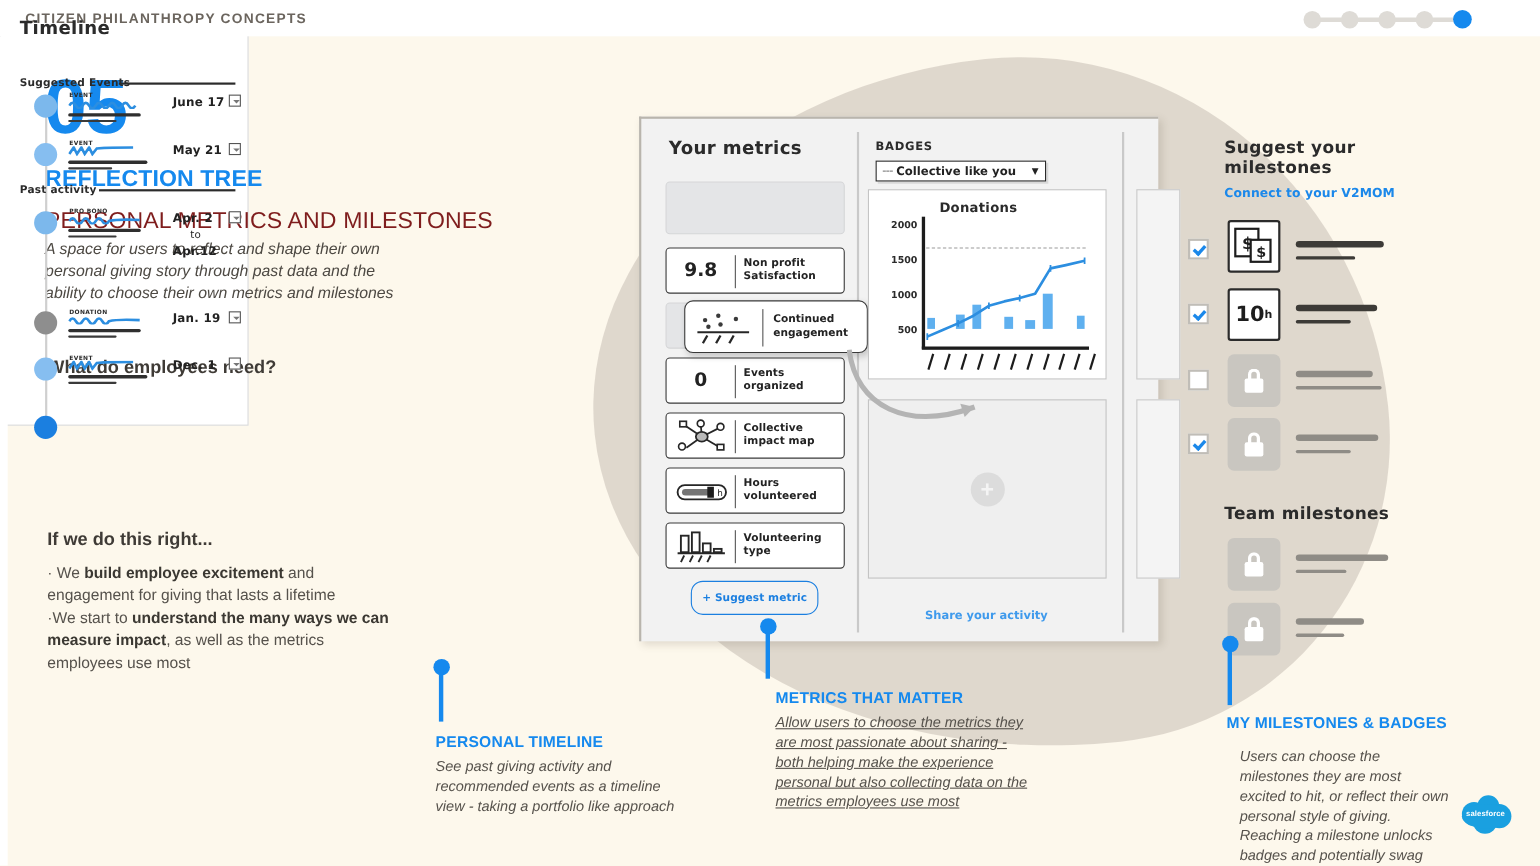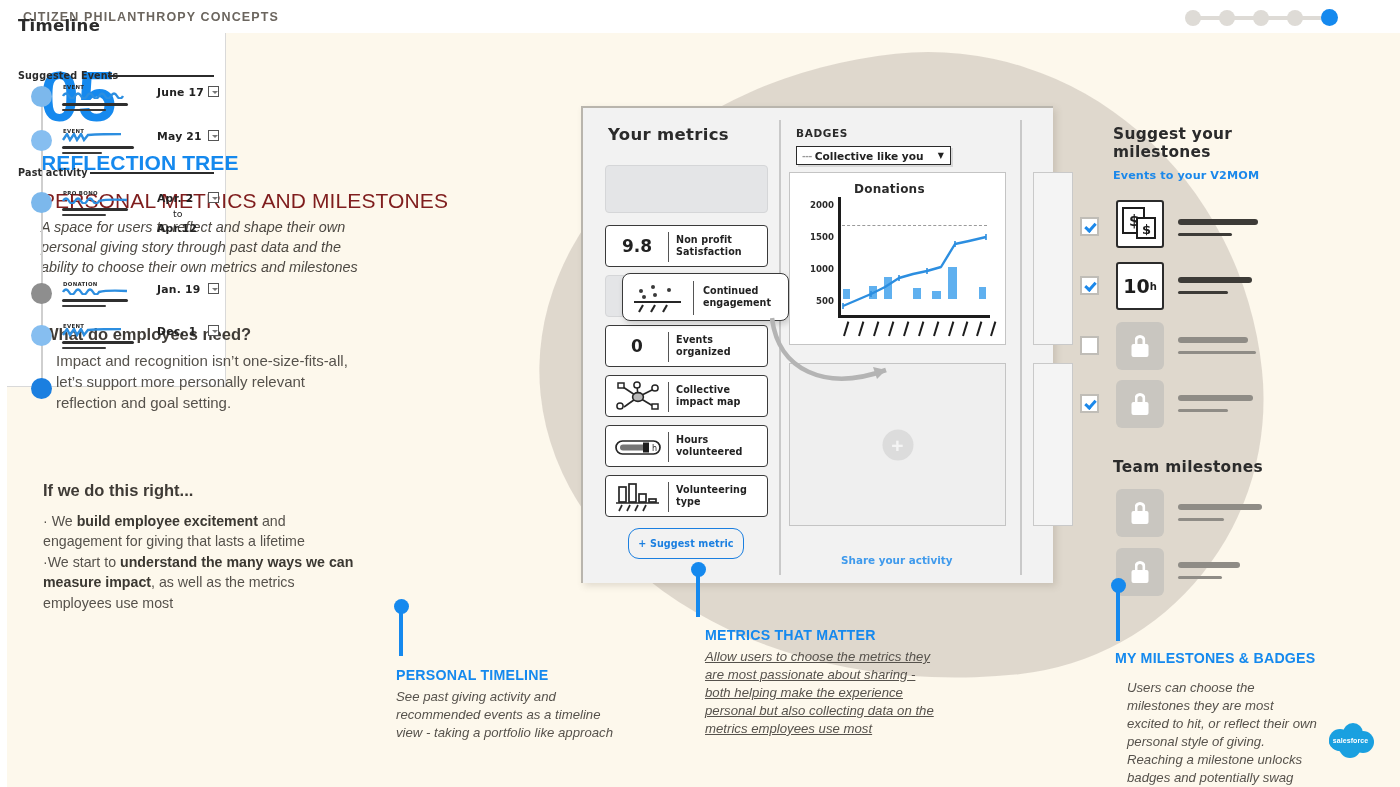--- a/index.html
+++ b/index.html
@@ -333,21 +333,20 @@
     </div>
   </div>
   <div class="leftstripe"></div>
 
   <div class="num">05</div>
   <div class="h-main">REFLECTION TREE</div>
   <div class="h-sub">PERSONAL METRICS AND MILESTONES</div>
   <div class="lede">A space for users to reflect and shape their own personal giving story through past data and the ability to choose their own metrics and milestones</div>
 
   <div class="q-head">What do employees need?</div>
-  <div class="q-body">Impact and recognition isn’t one-size-fits-all, let’s support more personally relevant reflection and goal setting.</div>
 
   <div class="r-head">If we do this right...</div>
   <div class="r-body">
     <span>· We </span><b>build employee excitement</b><span> and engagement for giving  that lasts a lifetime</span><br>
     <span>·We start to </span><b>understand the many ways we can measure impact</b><span>, as well as the metrics employees use most</span><br>
   </div>
 
   <div class="panel" id="metricsPanel">
 
     <div class="sk-title" style="left:25px; top:17px;">Your metrics</div>
@@ -578,21 +577,21 @@
     </svg>
     <div class="tl-line" style="left:62px; top:341px; width:72px;"></div>
     <div class="tl-line thin" style="left:62px; top:347px; width:44px;"></div>
     <div class="tl-date" style="left:157px; top:325px;">Dec. 1</div>
     <div class="tl-caret" style="left:208px; top:325px;"></div>
 
     <div class="tl-dot solid" style="left:31px; top:378px;"></div>
   </div>
 
   <div class="ms-title" style="left:1113px; top:126px; width:180px;">Suggest your milestones</div>
-  <div class="ms-link" style="left:1113px; top:169px;">Events to your V2MOM</div>
+  <div class="ms-link" style="left:1113px; top:169px;">Connect to your V2MOM</div>
 
   <div class="cbx on" style="left:1080px; top:217px;"></div>
   <div class="badge" style="left:1116px; top:200px;">
     <svg width="44" height="44" viewBox="0 0 44 44">
       <rect x="5" y="6" width="21" height="25" fill="#fff" stroke="#1d1d1d" stroke-width="2"></rect>
       <text x="11" y="24" font-size="15" font-weight="bold" font-family="DejaVu Sans" fill="#1d1d1d">$</text>
       <rect x="19" y="16" width="18" height="20" fill="#fff" stroke="#1d1d1d" stroke-width="2"></rect>
       <text x="24" y="32" font-size="13" font-weight="bold" font-family="DejaVu Sans" fill="#1d1d1d">$</text>
     </svg>
   </div>

